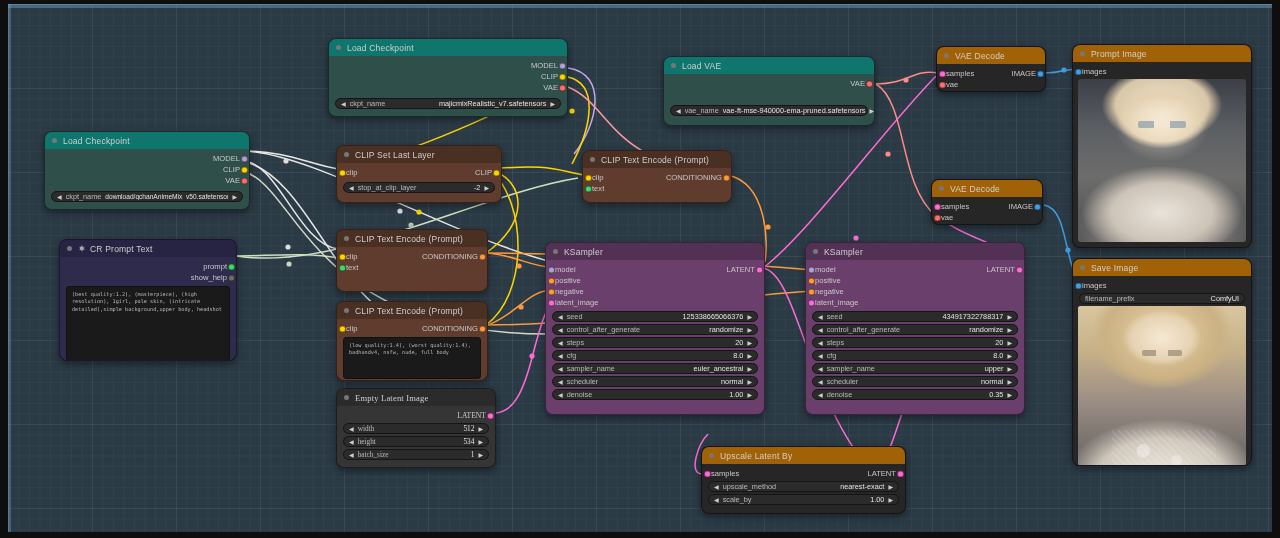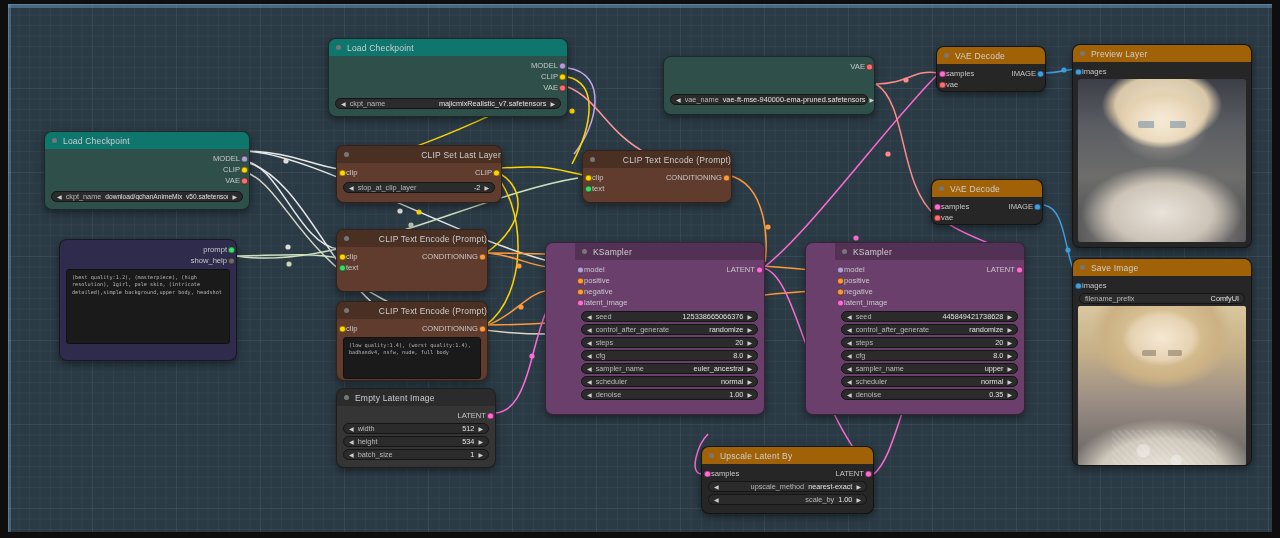--- a/index.html
+++ b/index.html
@@ -125,26 +125,26 @@
     background: #000;
     border-radius: 2px;
     overflow: hidden;
     position: relative;
   }
 
   
   .t-green   { background: #2e4f4a; }
   .t-green   .node-title { background: #0f766e; }
   .t-brown   { background: #603c2e; }
-  .t-brown   .node-title { background: #4a2f23; justify-content: space-between; }
-  .t-purple  { background: #6a3f6b; padding-left: 29px; }
+  .t-brown   .node-title { background: #4a2f23; }
+  .t-purple  { background: #6a3f6b; }
   .t-purple  .node-title { background: #533154; }
   .t-indigo  { background: #2e2b4d; }
   .t-indigo  .node-title { background: #262343; }
-  .t-gray    { background: #353535; }
+  .t-gray    { background: #353535; font-family: Liberation Serif, serif; }
   .t-gray    .node-title { background: #2b2b2b; }
   .t-dark    { background: #262626; }
   .t-dark    .node-title { background: #a16207; }
 
   
   .portrait { position: absolute; inset: 0; }
 </style>
 </head>
 <body>
 
@@ -268,20 +268,30 @@
         <div class="widget" style="margin-top:5px;">
           <span class="arr l">◀</span>
           <span class="wname" style="flex:none; max-width:42px;">ckpt_name</span>
           <span class="wval" style="flex:1; text-align:right; overflow:hidden; font-size:6.6px;">download/qchanAnimeMix_v50.safetensors</span>
           <span class="arr r">▶</span>
         </div>
       </div>
     </div>
 
     <div class="node t-indigo" style="left:51px; top:235px; width:178px; height:122px;">
+      <div class="node-title">
+        <span class="dot-handle"></span>
+        <span class="gear-ico">
+          <svg width="7" height="7" viewBox="0 0 24 24" fill="#d6d6d6">
+            <path d="M12 8a4 4 0 100 8 4 4 0 000-8zm0 6a2 2 0 110-4 2 2 0 010 4z"></path>
+            <path d="M21 12c0-.5 0-1-.1-1.4l2-1.6-2-3.4-2.4 1a7.8 7.8 0 00-2.4-1.4L15.7 2h-4l-.4 2.6c-.9.3-1.7.8-2.4 1.4l-2.4-1-2 3.4 2 1.6c-.1.4-.1.9-.1 1.4s0 1 .1 1.4l-2 1.6 2 3.4 2.4-1c.7.6 1.5 1.1 2.4 1.4l.4 2.8h4l.4-2.8c.9-.3 1.7-.8 2.4-1.4l2.4 1 2-3.4-2-1.6c.1-.4.1-.9.1-1.4z" opacity=".55"></path>
+          </svg>
+        </span>
+        <span>CR Prompt Text</span>
+      </div>
       <div class="node-body">
         <div class="slot out">
           <span>prompt</span>
           <i class="pt" style="background:#3fd96a"></i>
         </div>
         <div class="slot out">
           <span>show_help</span>
           <i class="pt" style="background:#6b6b6b"></i>
         </div>
         <div class="textarea" style="height:75px;">(best quality:1.2), (masterpiece), (high resolution), 1girl, pale skin, (intricate detailed),simple background,upper body, headshot</div>
@@ -483,21 +493,21 @@
           <i class="pt" style="background:#ff9a3c"></i>
           <span>negative</span>
         </div>
         <div class="slot in">
           <i class="pt" style="background:#ff6ad5"></i>
           <span>latent_image</span>
         </div>
         <div class="widget" style="margin-top:3px;">
           <span class="arr l">◀</span>
           <span class="wname">seed</span>
-          <span class="wval">445849421738628</span>
+          <span class="wval">434917322788317</span>
           <span class="arr r">▶</span>
         </div>
         <div class="widget">
           <span class="arr l">◀</span>
           <span class="wname">control_after_generate</span>
           <span class="wval">randomize</span>
           <span class="arr r">▶</span>
         </div>
         <div class="widget">
           <span class="arr l">◀</span>
@@ -526,26 +536,30 @@
         <div class="widget">
           <span class="arr l">◀</span>
           <span class="wname">denoise</span>
           <span class="wval">0.35</span>
           <span class="arr r">▶</span>
         </div>
       </div>
     </div>
 
     <div class="node t-green" style="left:655px; top:52px; width:212px;">
+      <div class="node-title">
+        <span class="dot-handle"></span>
+        <span>Load VAE</span>
+      </div>
       <div class="node-body" style="padding-bottom:7px;">
         <div class="slot out">
           <span>VAE</span>
           <i class="pt" style="background:#ff6e6e"></i>
         </div>
-        <div class="widget" style="margin-top:22px;">
+        <div class="widget" style="margin-top:16px;">
           <span class="arr l">◀</span>
           <span class="wname" style="flex:none;">vae_name</span>
           <span class="wval" style="flex:1; text-align:right;">vae-ft-mse-940000-ema-pruned.safetensors</span>
           <span class="arr r">▶</span>
         </div>
       </div>
     </div>
 
     <div class="node t-dark" style="left:928px; top:42px; width:110px; height:46px;">
       <div class="node-title">
@@ -578,21 +592,21 @@
           <span>IMAGE</span>
           <i class="pt" style="background:#3f9fe0; left:auto; right:1.5px;"></i>
         </div>
         <div class="slot in">
           <i class="pt" style="background:#ff6e6e"></i>
           <span>vae</span>
         </div>
       </div>
     </div>
 
-    <div class="node t-dark" style="left:693px; top:442px; width:173px;text-align:right;">
+    <div class="node t-dark" style="left:693px; top:442px; width:205px;">
       <div class="node-title">
         <span class="dot-handle"></span>
         <span>Upscale Latent By</span>
       </div>
       <div class="node-body" style="padding-bottom:6px;">
         <div class="slot in" style="justify-content:space-between;">
           <i class="pt" style="background:#ff6ad5"></i>
           <span>samples</span>
           <span>LATENT</span>
           <i class="pt" style="background:#ff6ad5; left:auto; right:1.5px;"></i>
@@ -608,21 +622,21 @@
           <span class="wname">scale_by</span>
           <span class="wval">1.00</span>
           <span class="arr r">▶</span>
         </div>
       </div>
     </div>
 
     <div class="node t-dark" style="left:1064px; top:40px; width:180px; height:204px;">
       <div class="node-title">
         <span class="dot-handle"></span>
-        <span>Preview Layer</span>
+        <span>Prompt Image</span>
       </div>
       <div class="node-body" style="padding-bottom:4px;">
         <div class="slot in">
           <i class="pt" style="background:#3f9fe0"></i>
           <span>images</span>
         </div>
         <div class="imgbox" style="height:163px;">
           <div class="portrait" style="background:
                  radial-gradient(ellipse 38% 26% at 50% 24%, #f2e4cf 0%, #e3cfae 55%, rgba(227,207,174,0) 72%),
                  radial-gradient(ellipse 46% 30% at 50% 16%, #efe3cf 0%, #d8c7a8 60%, rgba(0,0,0,0) 78%),

